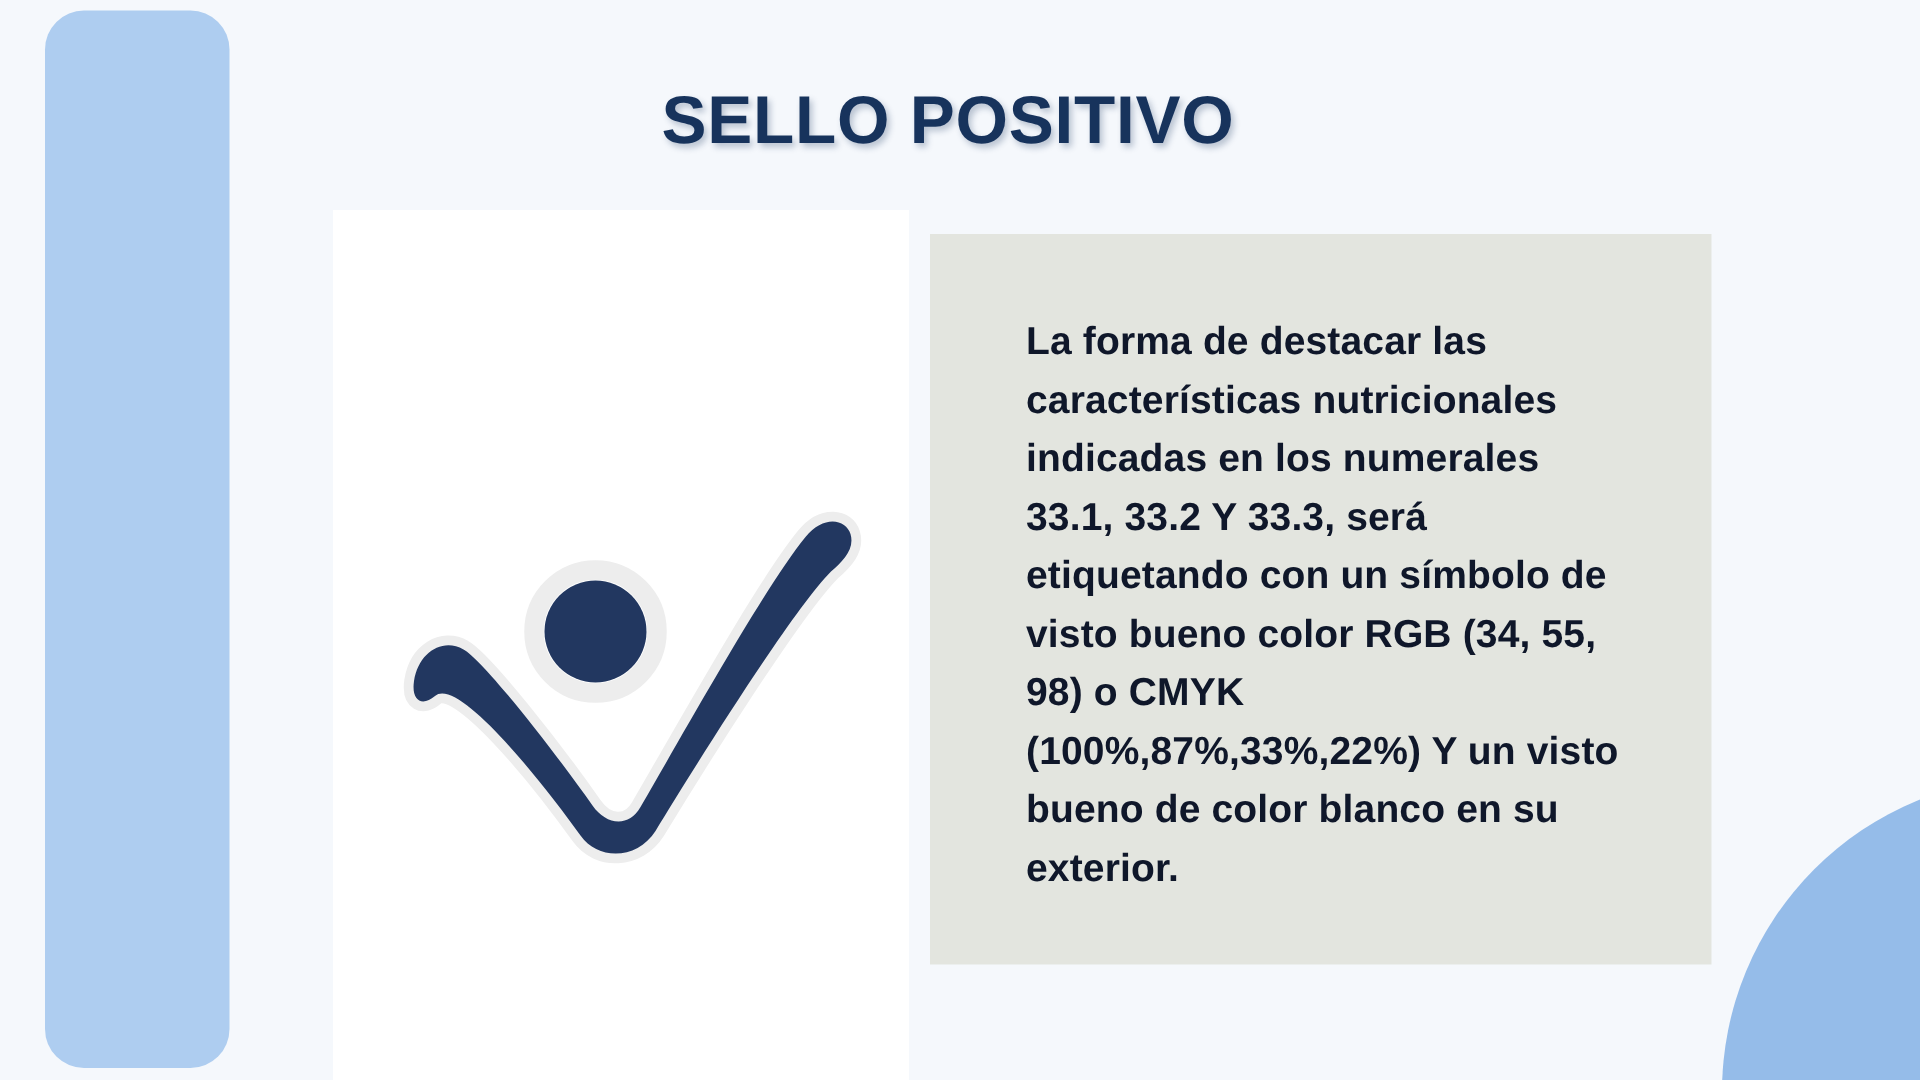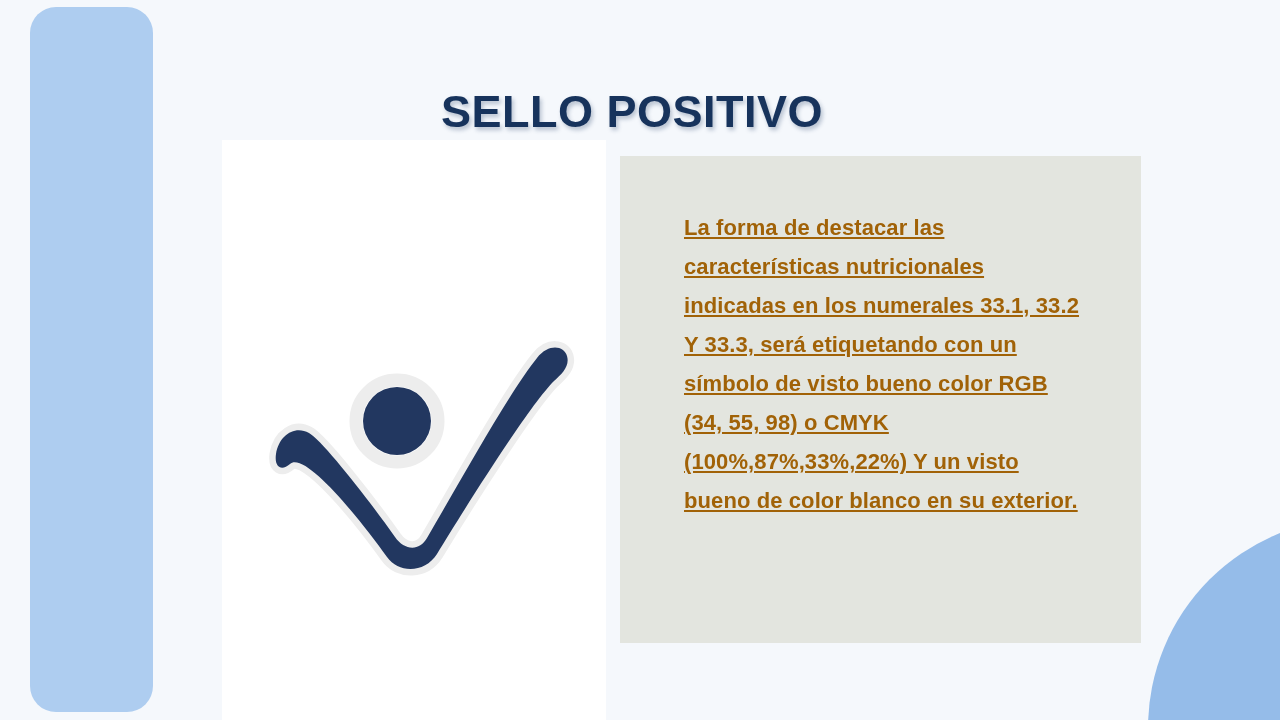--- a/index.html
+++ b/index.html
@@ -42,21 +42,21 @@
     width: 420px;
     height: 420px;
     border-radius: 50%;
     background: #95bce9;
   }
 
   
   .title {
     position: absolute;
     left: 441px;
-    top: 84px;
+    top: 52px;
     margin: 0;
     font-size: 45px;
     line-height: 56px;
     font-weight: 700;
     letter-spacing: 0.5px;
     color: #17335c;
     text-shadow: 2px 3px 4px rgba(23, 51, 92, 0.28);
     white-space: nowrap;
   }
 
@@ -91,26 +91,25 @@
     top: 156px;
     width: 521px;
     height: 487px;
     background: #e3e5df;
     box-sizing: border-box;
     padding: 52px 58px 40px 64px;
   }
 
   .body-text {
     margin: 0;
-    font-size: 22px;
+    font-size: 26px;
     line-height: 39px;
     font-weight: 700;
-    color: #a16207;
+    color: #0f172a;
     letter-spacing: 0.1px;
-    text-decoration: underline;
   }
 </style>
 </head>
 <body>
 
 <div class="slide">
 
   <div class="deco-left-bar"></div>
   <div class="deco-corner-circle"></div>
 

